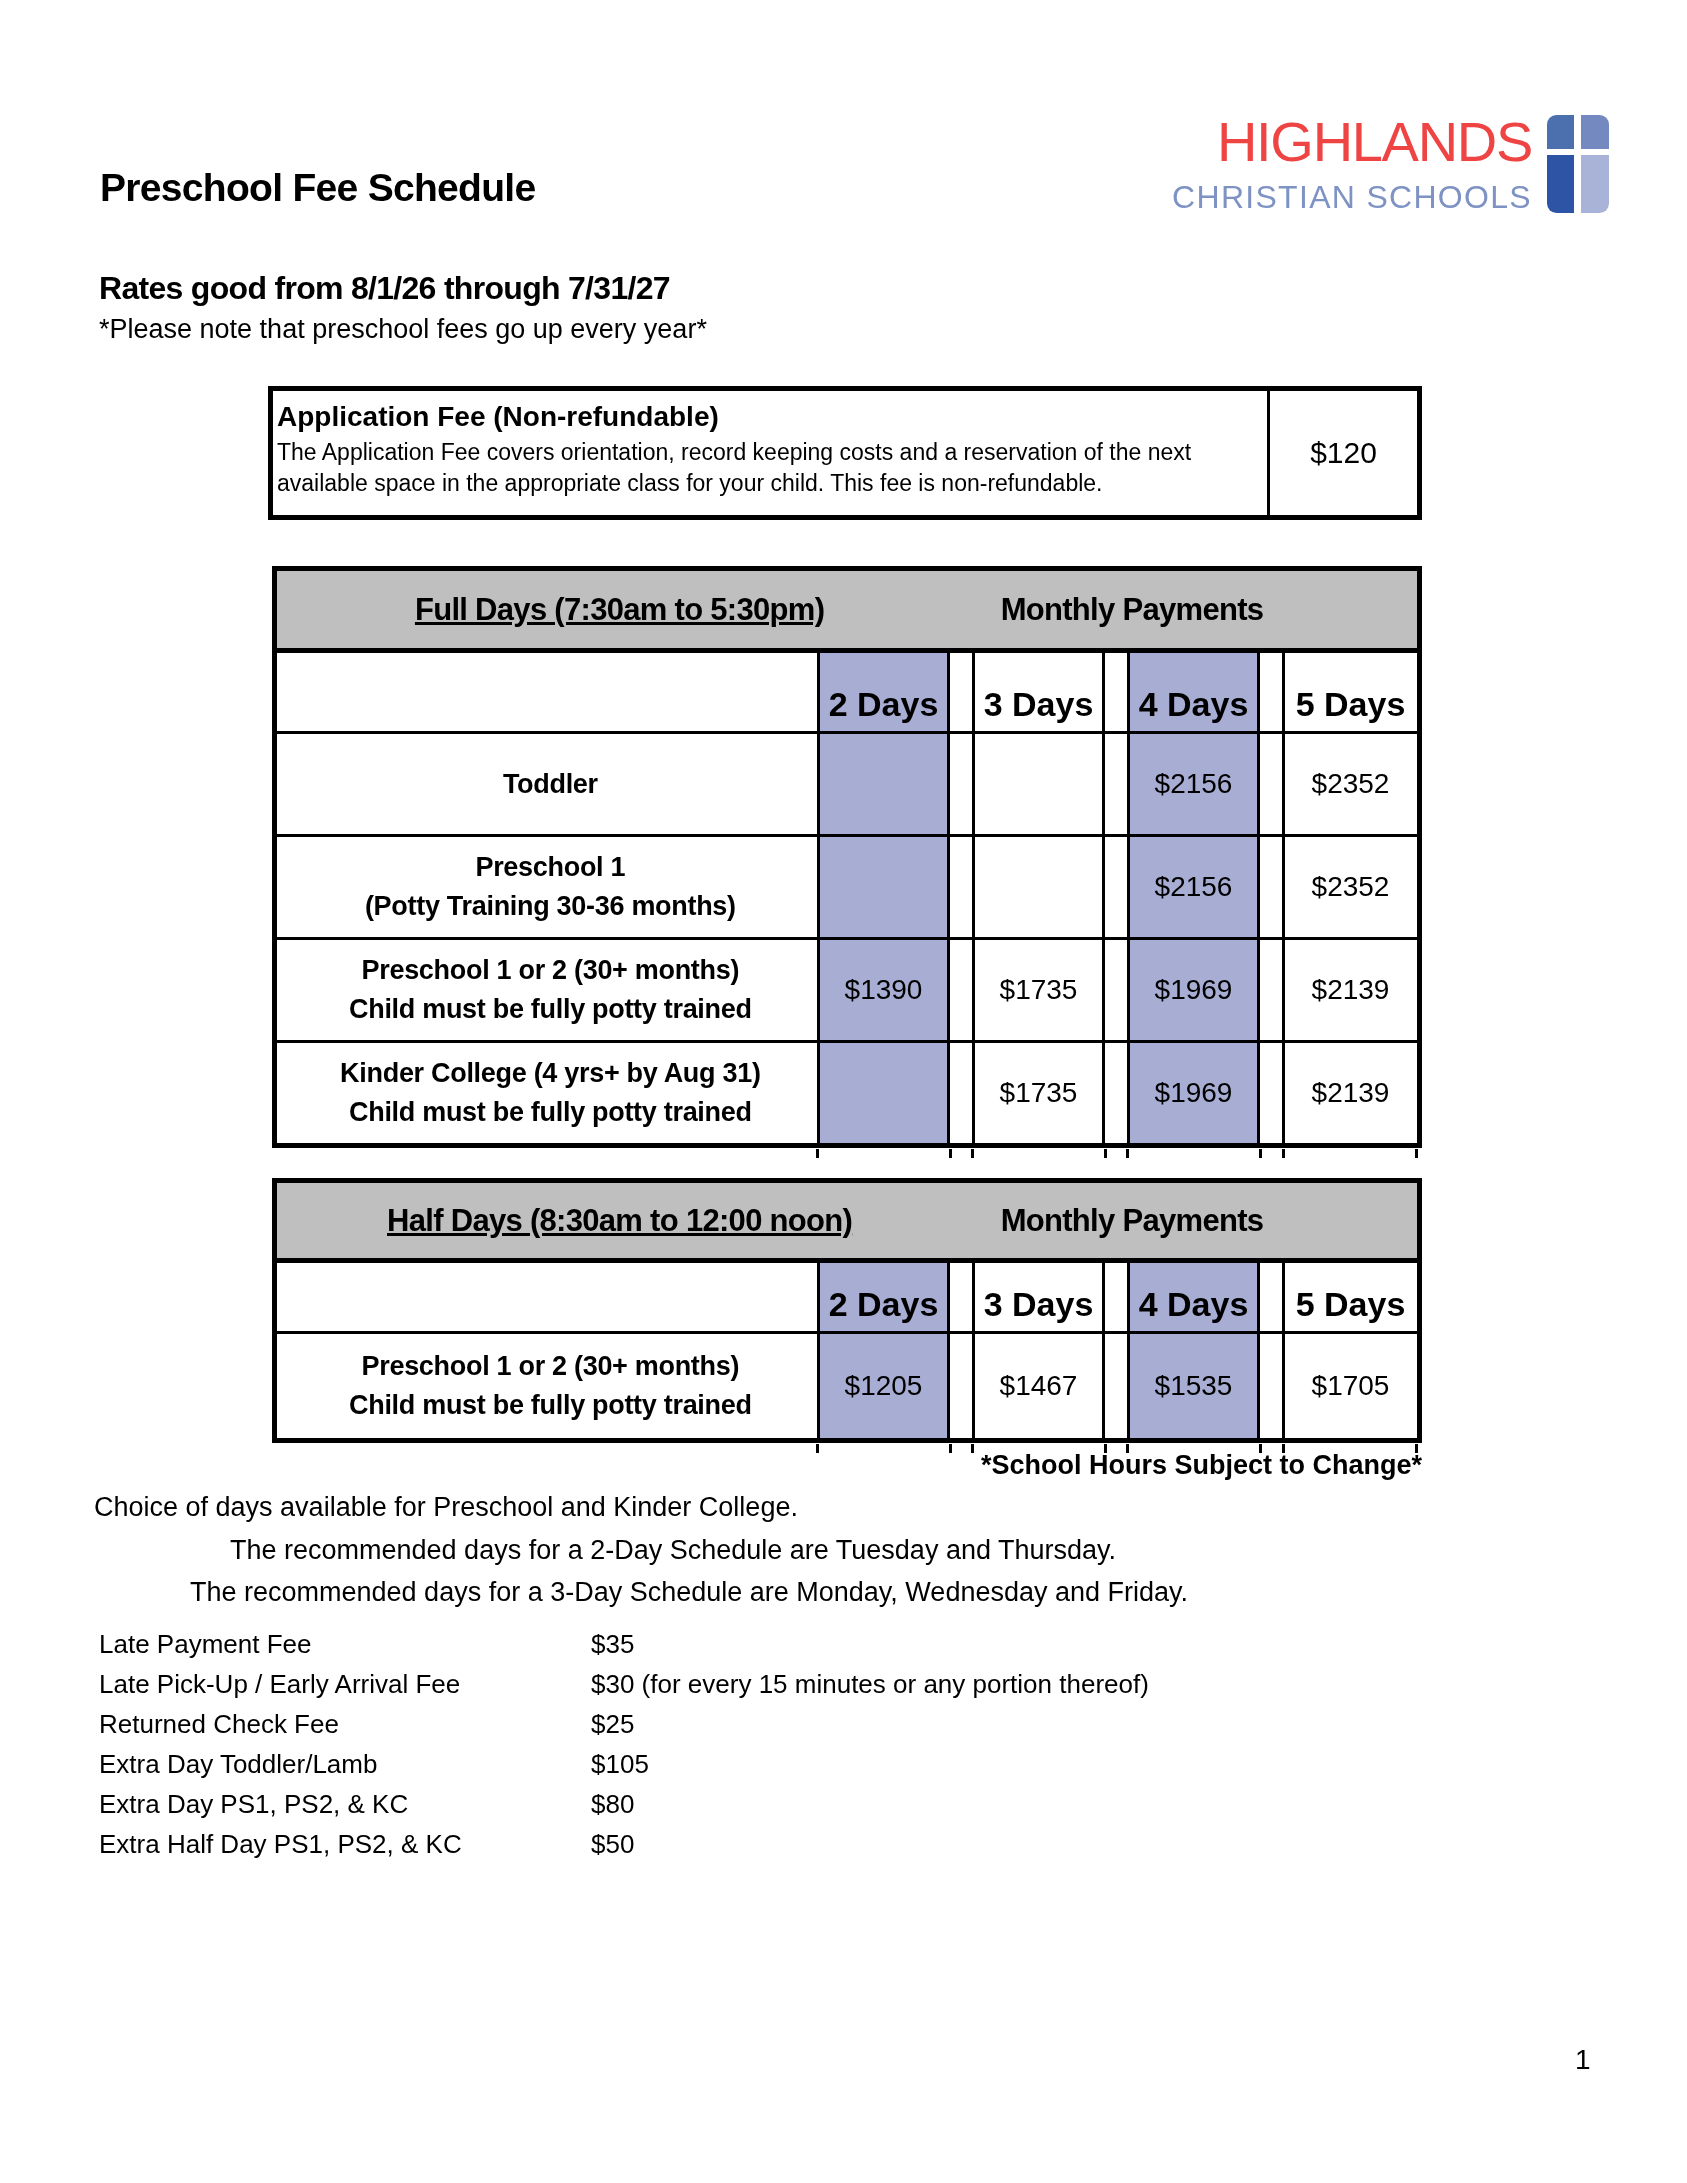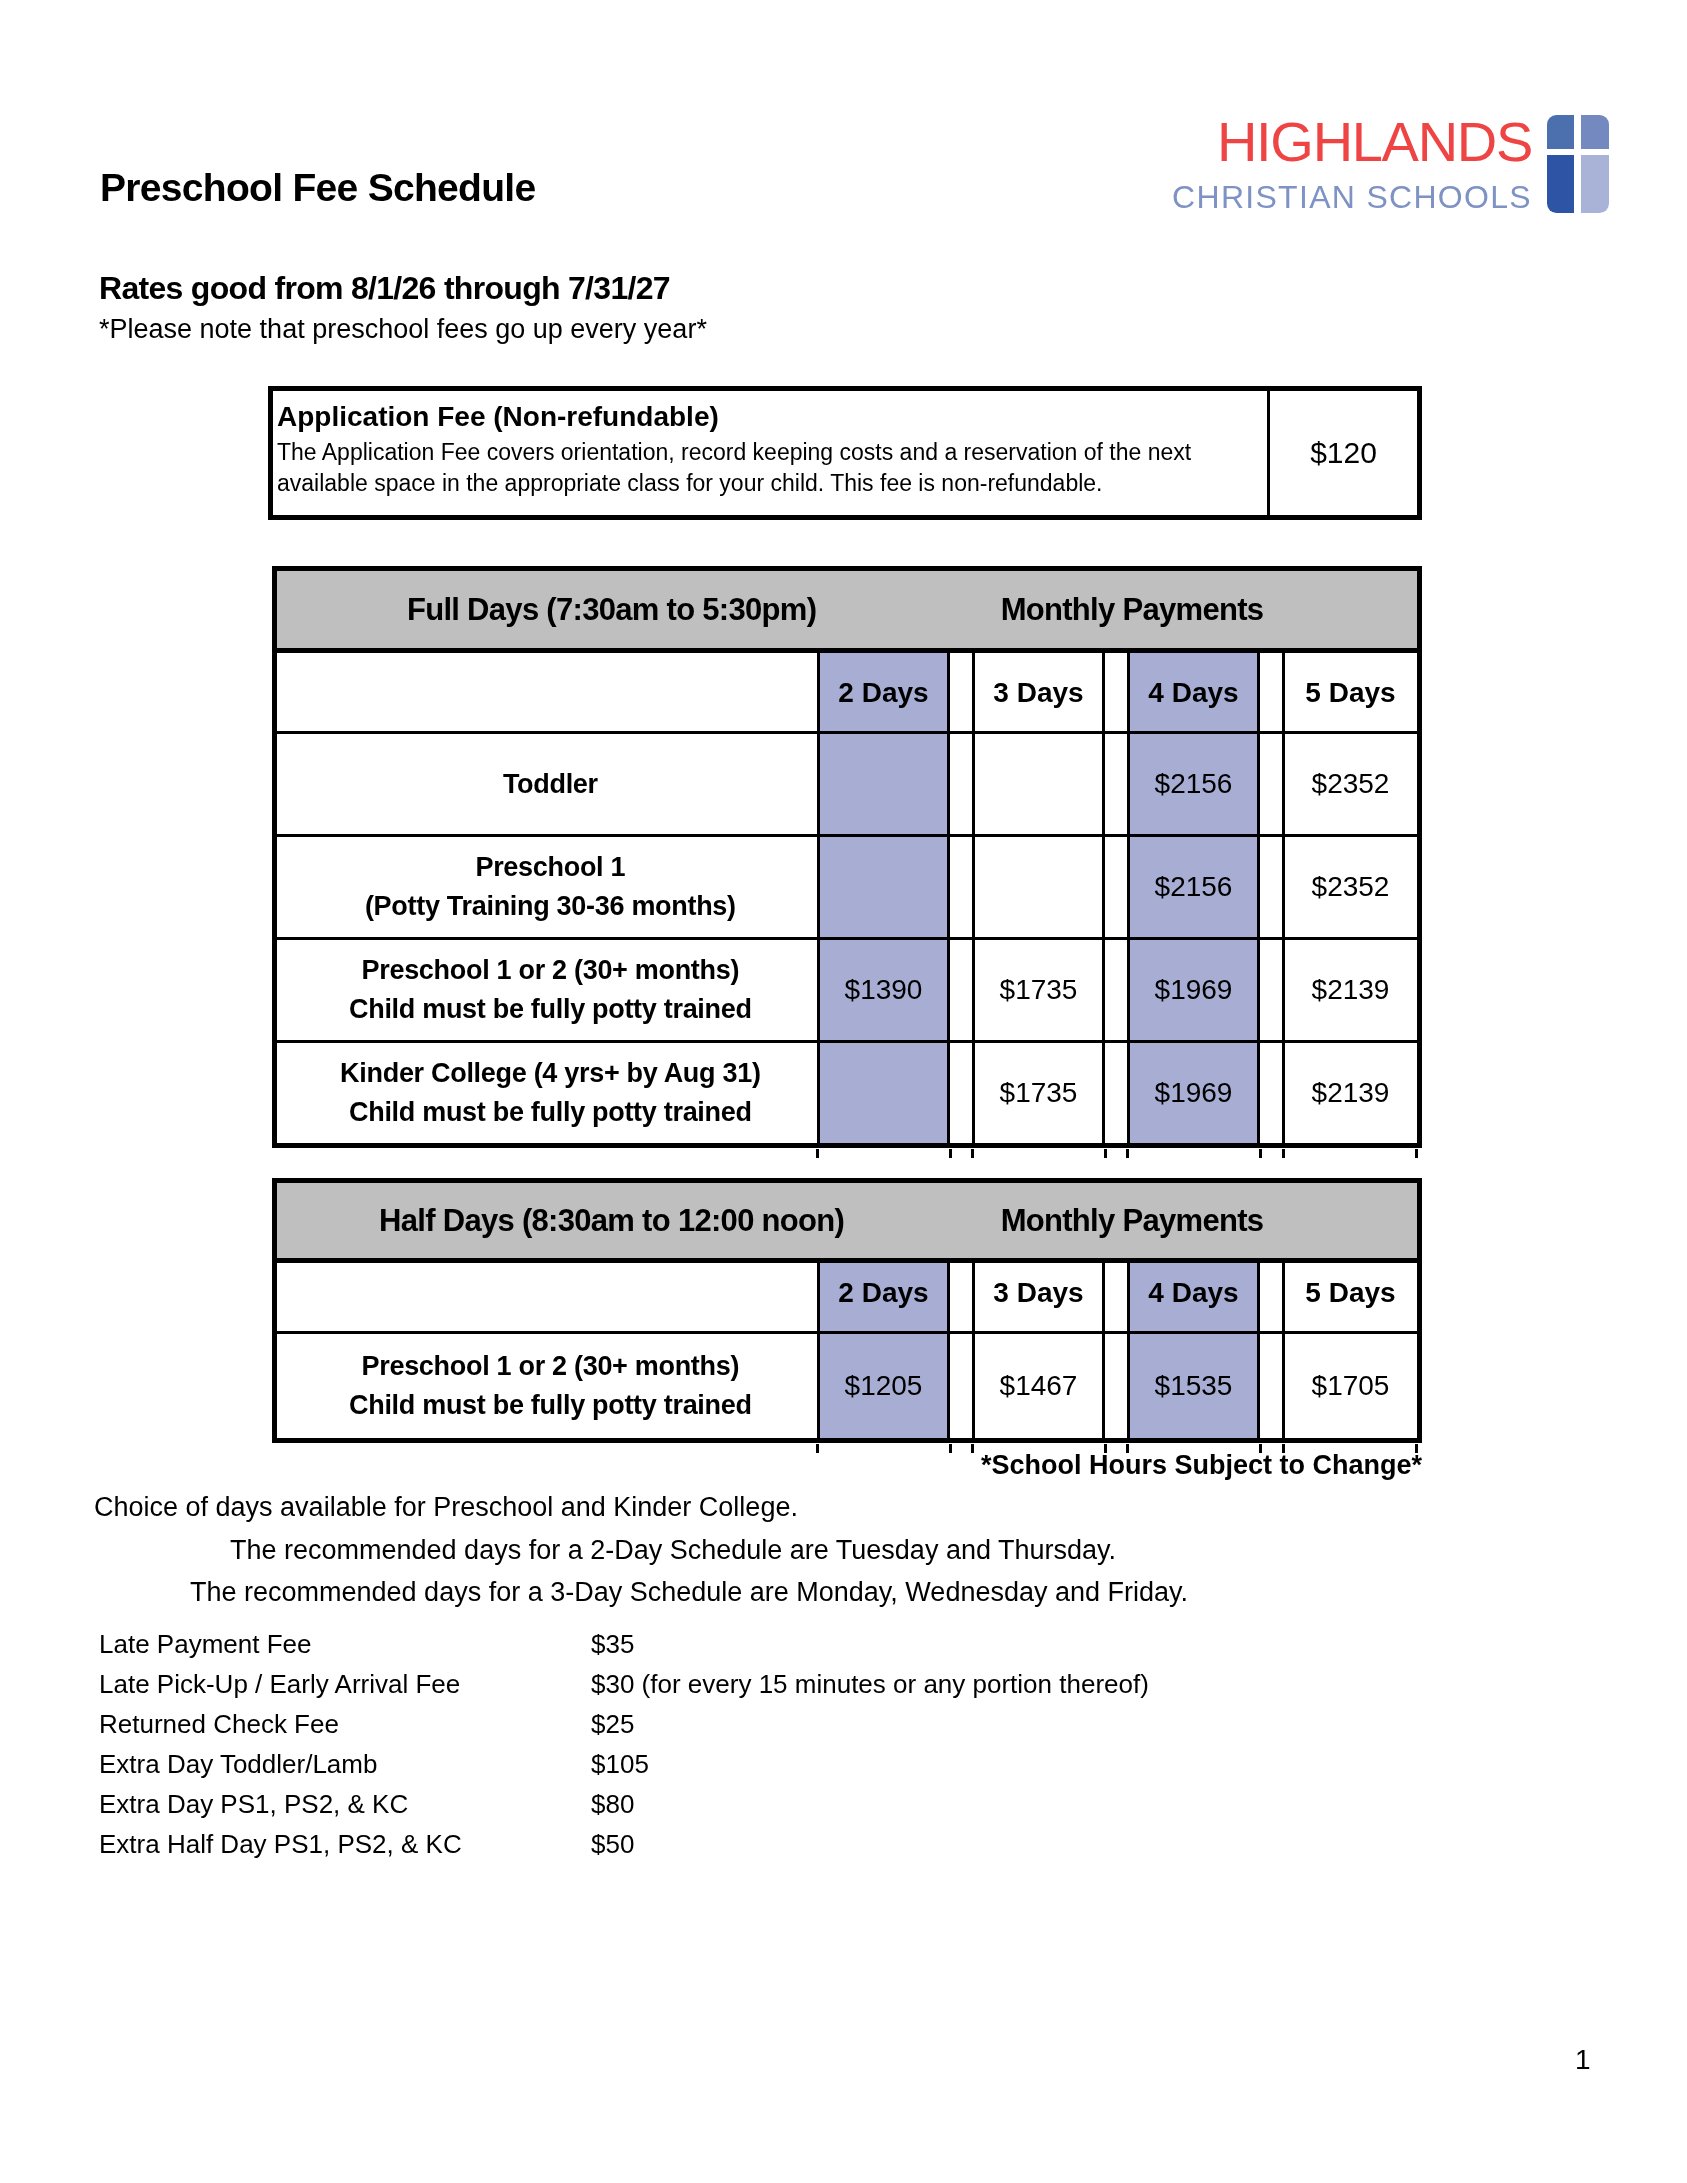--- a/index.html
+++ b/index.html
@@ -40,35 +40,35 @@
   .app-amount { flex:1; display:flex; align-items:center; justify-content:center; font-size:30px; }
 
   
   .fee-table { position:absolute; left:272px; width:1150px; border:5.4px solid #000; background:#fff; }
   .t-full { top:566px; }
   .t-half { top:1178px; }
   .t-gray { position:relative; background:#BFBFBF; border-bottom:5.4px solid #000; }
   .t-full .t-gray { height:82px; }
   .t-half .t-gray { height:80px; }
   .t-gray span { position:absolute; top:0; height:100%; display:flex; align-items:center; justify-content:center; font-size:31px; font-weight:bold; letter-spacing:-0.7px; }
-  .tg-left  { left:4px; width:58%; }
+  .tg-left  { left:12px; width:58%;text-decoration:underline; }
   .tg-right { left:55%; width:40%; }
 
   .t-cols { display:grid; grid-template-columns:540px 133px 22px 133px 22px 133px 22px 134px; }
   .hdr-row { height:78px; }
   .t-half .hdr-row { height:68px; }
   .data-row { height:103px; border-top:3.4px solid #000; }
   .t-half .data-row { height:107px; }
 
   .cell { display:flex; }
   .day  { border-left:3.4px solid #000; border-right:3.4px solid #000; align-items:center; justify-content:center; font-size:28px; }
   .day.last { border-right:none; }
   .spacer { background:#fff; }
   .purple { background:#A7ADD3; }
-  .hdr-row .day { align-items:flex-end; justify-content:center; font-weight:bold; font-size:28px; padding-bottom:22px; }
+  .hdr-row .day { align-items:flex-end; justify-content:center; font-weight:bold; font-size:34px; padding-bottom:7px; }
   .label-cell { flex-direction:column; justify-content:center; padding-left:6.7px; font-weight:bold; font-size:27px; line-height:39px; letter-spacing:-0.3px;align-items:center; }
 
   .ticks { position:absolute; left:-5.4px; bottom:-15px; width:1150px; height:9.4px; }
   .ticks div { position:absolute; top:0; width:3.4px; height:9.4px; background:#000; }
 
   
   .school-hours { position:absolute; left:272px; top:1450px; width:1150px; text-align:right; font-size:27px; font-weight:bold; }
   .choice-line  { position:absolute; left:94px; top:1492px; font-size:27px; }
   .rec-line-2   { position:absolute; left:190px; top:1535px; font-size:27px;margin-left:40px; }
   .rec-line-3   { position:absolute; left:190px; top:1577px; font-size:27px; }

